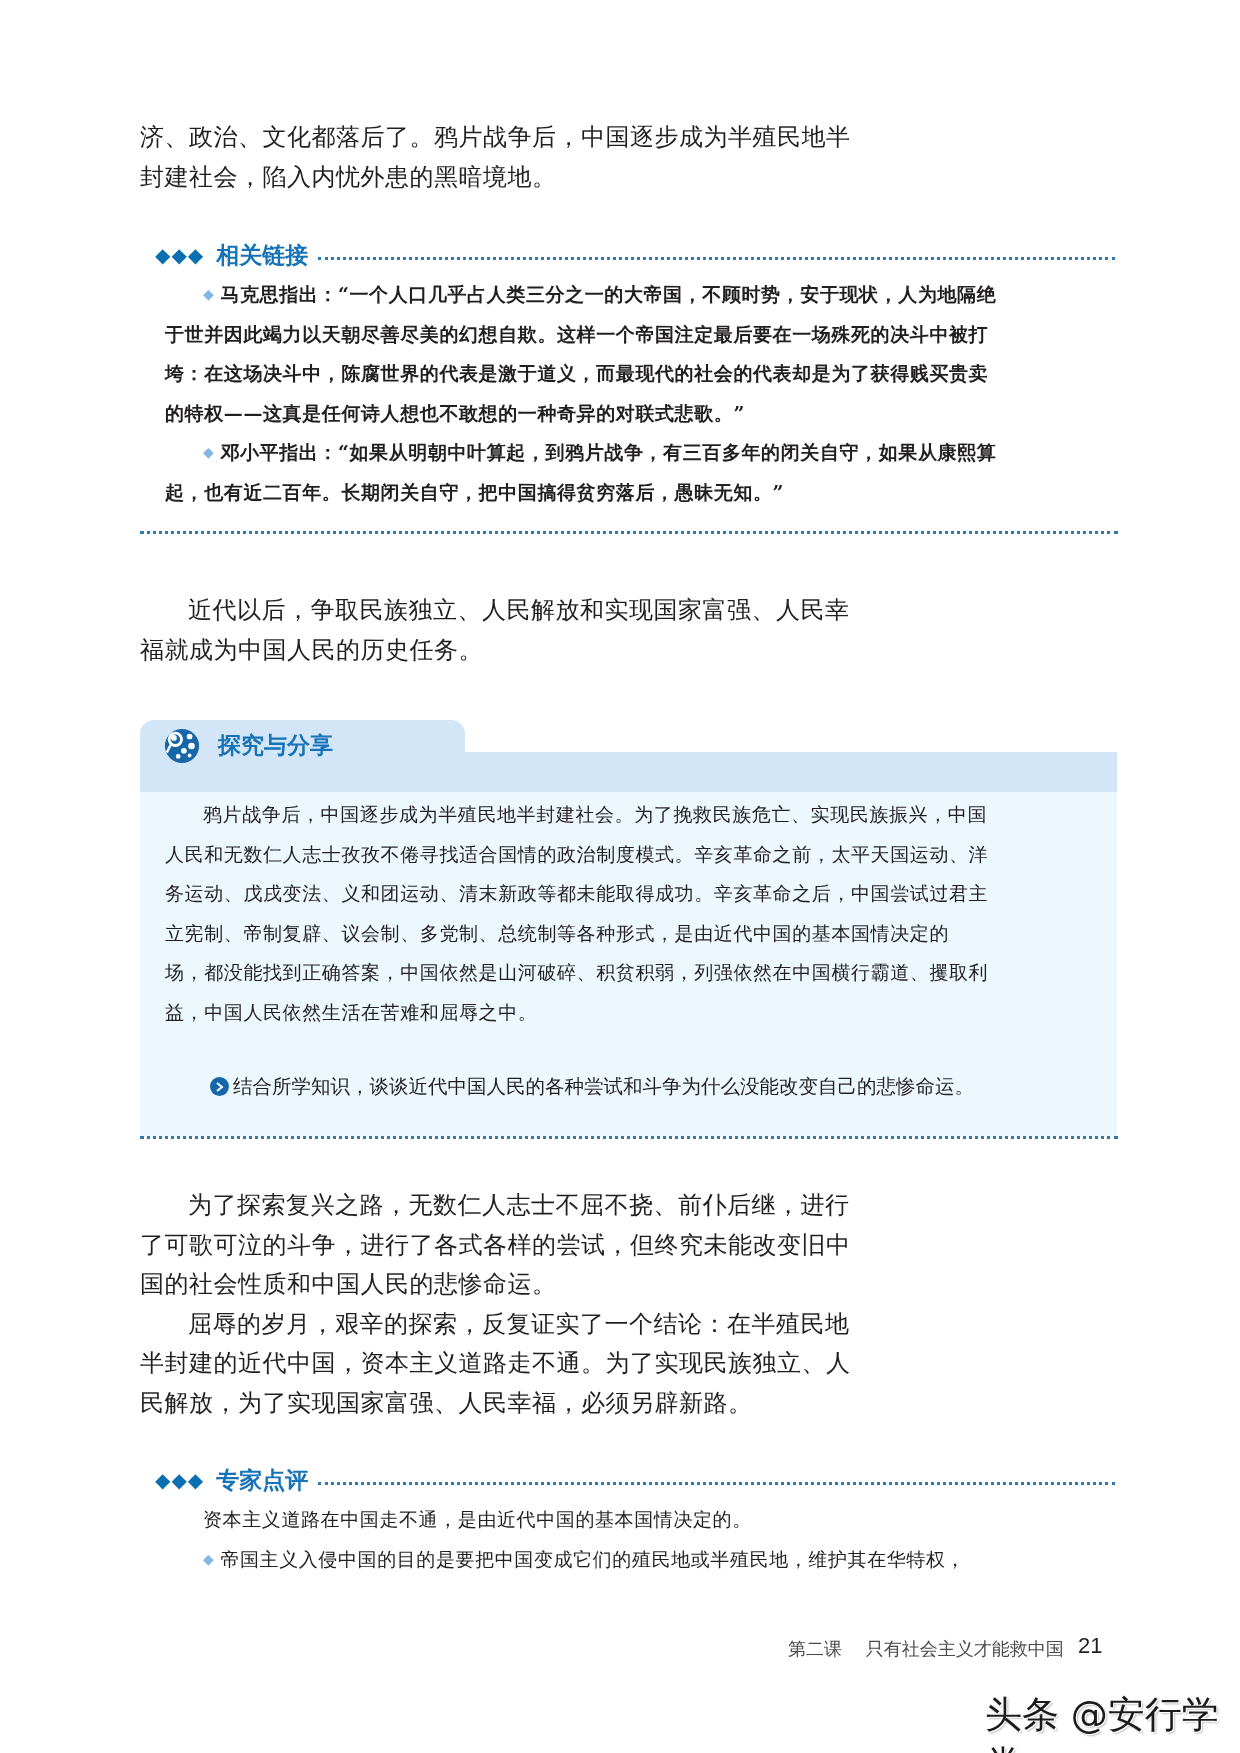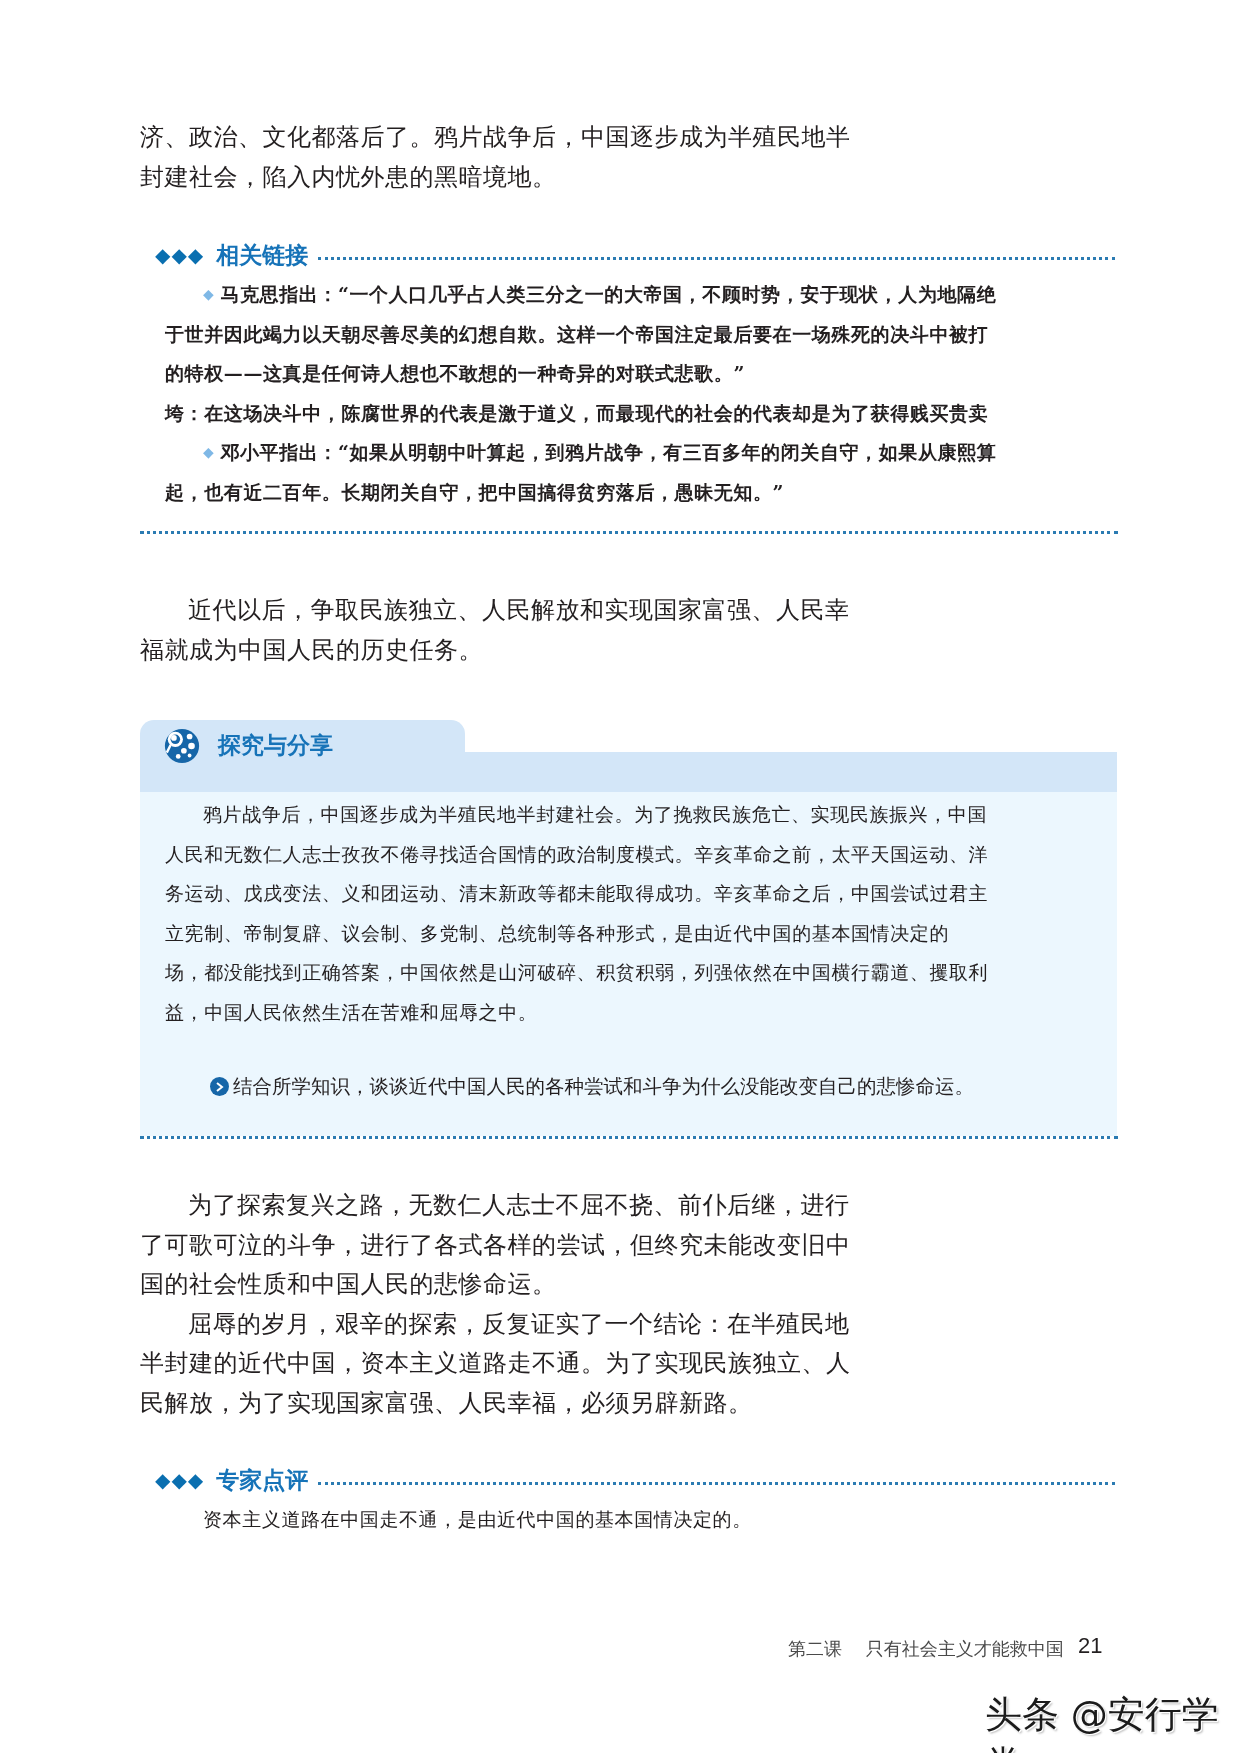--- a/index.html
+++ b/index.html
@@ -41,22 +41,22 @@
 
 <div class="sec-head" style="top:238px;">
   <span class="diamonds">◆◆◆</span>
   <span class="sec-title">相关链接</span>
   <span class="dots-fill"></span>
 </div>
 
 <div class="quote" style="top:275px;font-weight:bold;">
   <p class="indent"><span class="bullet">◆</span><span>马克思指出：“一个人口几乎占人类三分之一的大帝国，不顾时势，安于现状，人为地隔绝</span></p>
   <p>于世并因此竭力以天朝尽善尽美的幻想自欺。这样一个帝国注定最后要在一场殊死的决斗中被打</p>
+  <p>垮：在这场决斗中，陈腐世界的代表是激于道义，而最现代的社会的代表却是为了获得贱买贵卖</p>
   <p>的特权——这真是任何诗人想也不敢想的一种奇异的对联式悲歌。”</p>
-  <p>垮：在这场决斗中，陈腐世界的代表是激于道义，而最现代的社会的代表却是为了获得贱买贵卖</p>
   <p class="indent"><span class="bullet">◆</span><span>邓小平指出：“如果从明朝中叶算起，到鸦片战争，有三百多年的闭关自守，如果从康熙算</span></p>
   <p>起，也有近二百年。长期闭关自守，把中国搞得贫穷落后，愚昧无知。”</p>
 </div>
 
 <div class="dotline" style="top:531px;"></div>
 
 <div class="body-text" style="top:591px;">
   <p class="indent">近代以后，争取民族独立、人民解放和实现国家富强、人民幸</p>
   <p>福就成为中国人民的历史任务。</p>
 </div>
@@ -109,20 +109,21 @@
 </div>
 
 <div class="sec-head" style="top:1463px;">
   <span class="diamonds">◆◆◆</span>
   <span class="sec-title">专家点评</span>
   <span class="dots-fill"></span>
 </div>
 
 <div class="quote" style="top:1500px; left:165px;">
   <p class="indent">资本主义道路在中国走不通，是由近代中国的基本国情决定的。</p>
+  <p class="indent"><span class="bullet">◆</span><span>帝国主义入侵中国的目的是要把中国变成它们的殖民地或半殖民地，维护其在华特权，</span></p>
 </div>
 
 <div class="footer">
   <span class="chap">第二课</span>
   <span>只有社会主义才能救中国</span>
 </div>
 <div class="pagenum">21</div>
 
 <div class="watermark">头条 @安行学堂</div>
 

